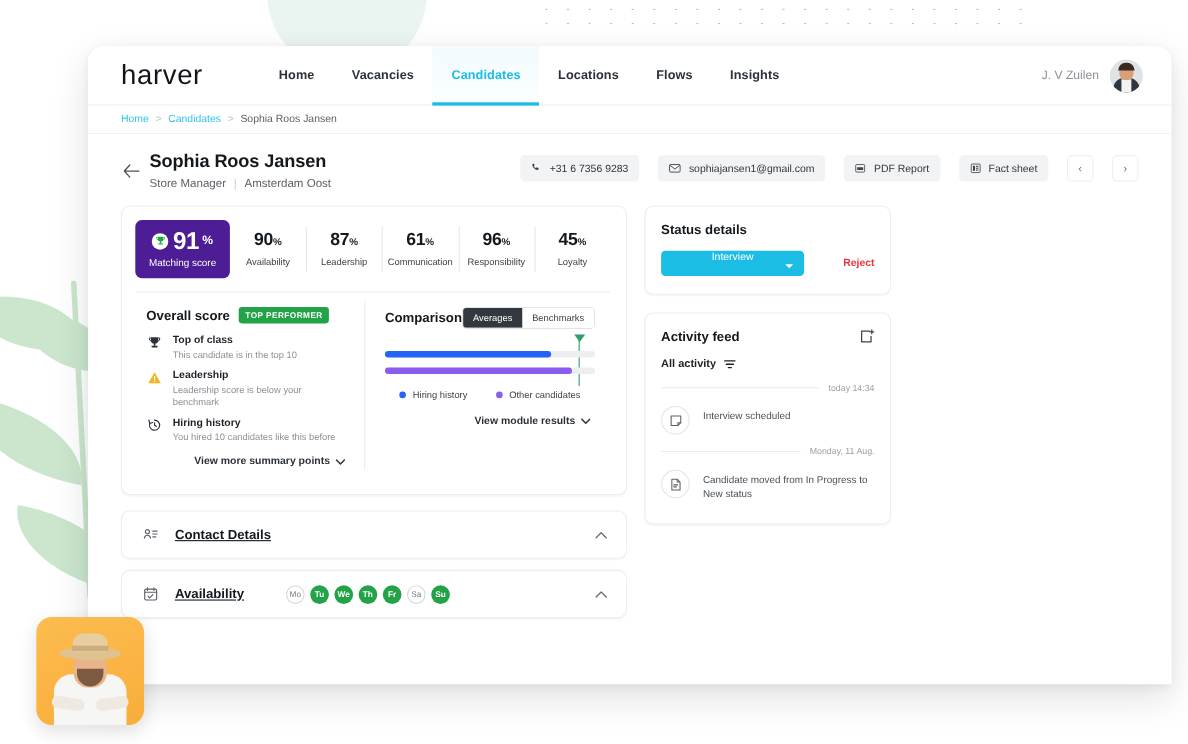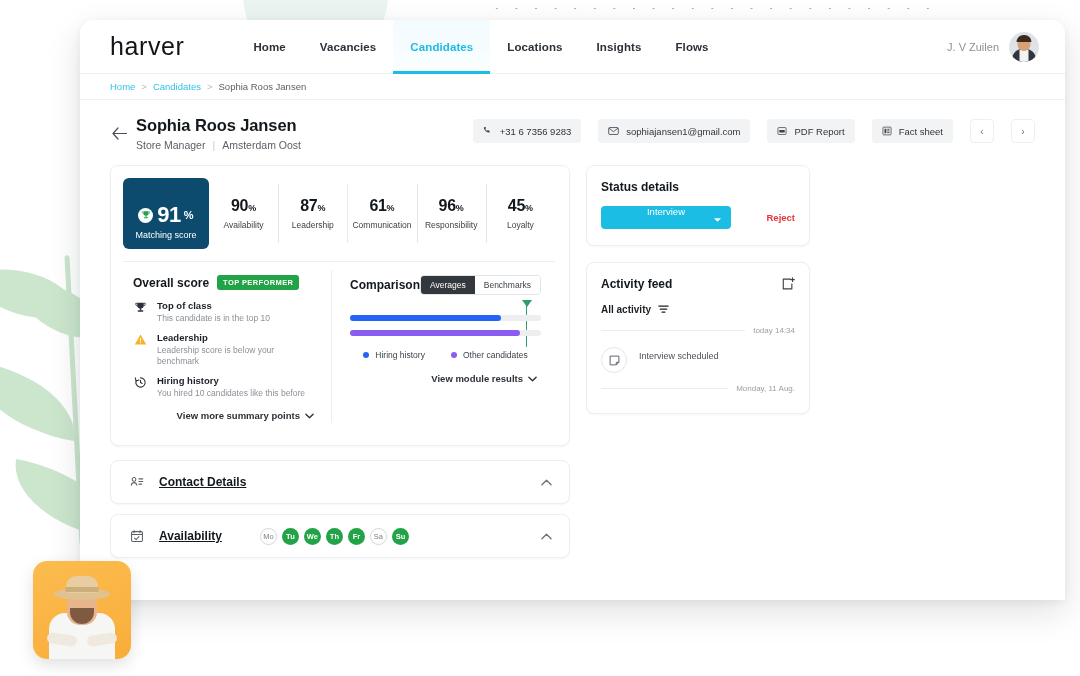--- a/index.html
+++ b/index.html
@@ -72,21 +72,21 @@
     position:absolute; left:50%; top:15px; transform:translateX(-50%);
     width:32px; height:17px; background:#e7cda0; border-radius:10px 10px 3px 3px;
   }
   .pc-hat-band {
     position:absolute; left:50%; top:26px; transform:translateX(-50%);
     width:33px; height:5px; background:#cbae7c;
   }
 
   
   .window {
-    position: absolute; left: 80px; top: 20px;
+    position: absolute; left: 80px; top: 42px;
     width: 985px; height: 580px;
     background: #ffffff;
     border-radius: 14px 14px 0 0;
     box-shadow: 0 12px 34px rgba(17,24,39,.13), 0 2px 8px rgba(17,24,39,.06);
     overflow: hidden;
     z-index: 20;
   }
 
   
   .navbar {
@@ -172,21 +172,21 @@
 
   .card {
     background:#fff; border:1px solid #eceef0; border-radius:8px;
     box-shadow: 0 1px 2px rgba(16,24,40,.04);
   }
 
   
   .scores-card { padding: 12px 14px 14px 12px; }
   .scores-row { display:flex; align-items:stretch; }
   .match-box {
-    background:#0c4a6e; border-radius:6px; padding:26px 12px 9px;
+    background:#4c1d95; border-radius:6px; padding:8px 12px 9px;
     display:flex; flex-direction:column; align-items:center; justify-content:center;
     min-width:86px;
   }
   .match-top { display:flex; align-items:center; gap:4px; }
   .trophy-circle {
     width:15px;height:15px;border-radius:50%;background:#fff;
     display:flex;align-items:center;justify-content:center;
   }
   .match-num { font-size:22px; font-weight:700; color:#fff; line-height:1; letter-spacing:-.5px; }
   .match-pct { font-size:11px; font-weight:700; color:#fff; margin-left:-1px; }
@@ -335,22 +335,22 @@
 
   <div class="window">
 
     <div class="navbar">
       <div class="logo">harver</div>
       <div class="nav-links">
         <div class="nav-item">Home</div>
         <div class="nav-item">Vacancies</div>
         <div class="nav-item active">Candidates</div>
         <div class="nav-item">Locations</div>
+        <div class="nav-item">Flows</div>
         <div class="nav-item">Insights</div>
-        <div class="nav-item">Flows</div>
       </div>
       <div class="nav-right">
         <span class="user-name">J. V Zuilen</span>
         <div class="avatar">
           <div class="av-body"></div>
             <div class="av-shirt"></div>
           <div class="av-head"></div>
             <div class="av-hair"></div>
         </div>
       </div>
@@ -679,18 +679,28 @@
                   <path d="M13.4 10.2h-3.2v3.2" fill="none" stroke="#5b6167" stroke-width="1.2" stroke-linejoin="round"></path>
                 </svg>
               </span>
               <span class="act-text">Interview scheduled</span>
             </div>
 
             <div class="act-sep-row">
               <span class="act-sep-line"></span>
               <span class="act-time">Monday, 11 Aug.</span>
             </div>
+            <div class="act-item">
+              <span class="act-icon">
+                <svg width="13" height="13" viewBox="0 0 16 16">
+                  <path d="M3.4 2h6l3.2 3.2v8.8H3.4z" fill="none" stroke="#5b6167" stroke-width="1.2" stroke-linejoin="round"></path>
+                  <path d="M9.4 2v3.2h3.2" fill="none" stroke="#5b6167" stroke-width="1.2" stroke-linejoin="round"></path>
+                  <path d="M5.6 8.4h4.4M5.6 10.6h3" stroke="#5b6167" stroke-width="1.2" stroke-linecap="round"></path>
+                </svg>
+              </span>
+              <span class="act-text">Candidate moved from In Progress to New status</span>
+            </div>
           </div>
         </div>
       </div>
     </div>
   </div>
 </div>
 
 </body></html>

